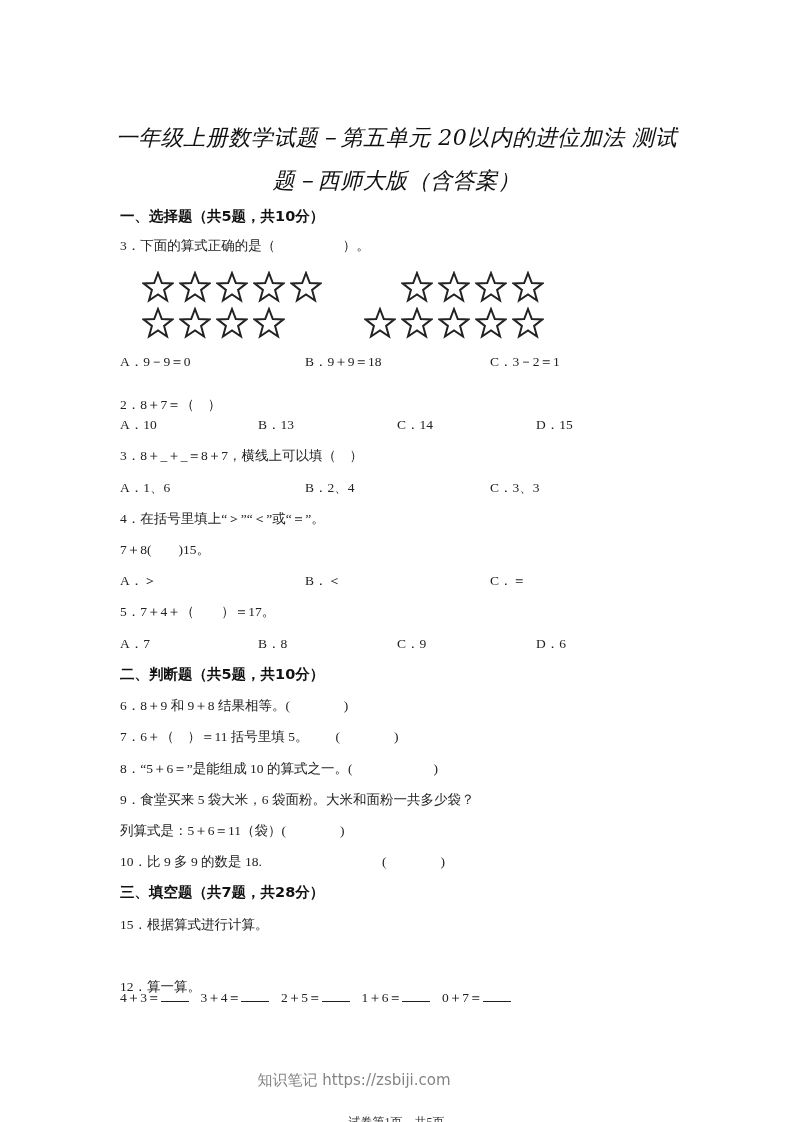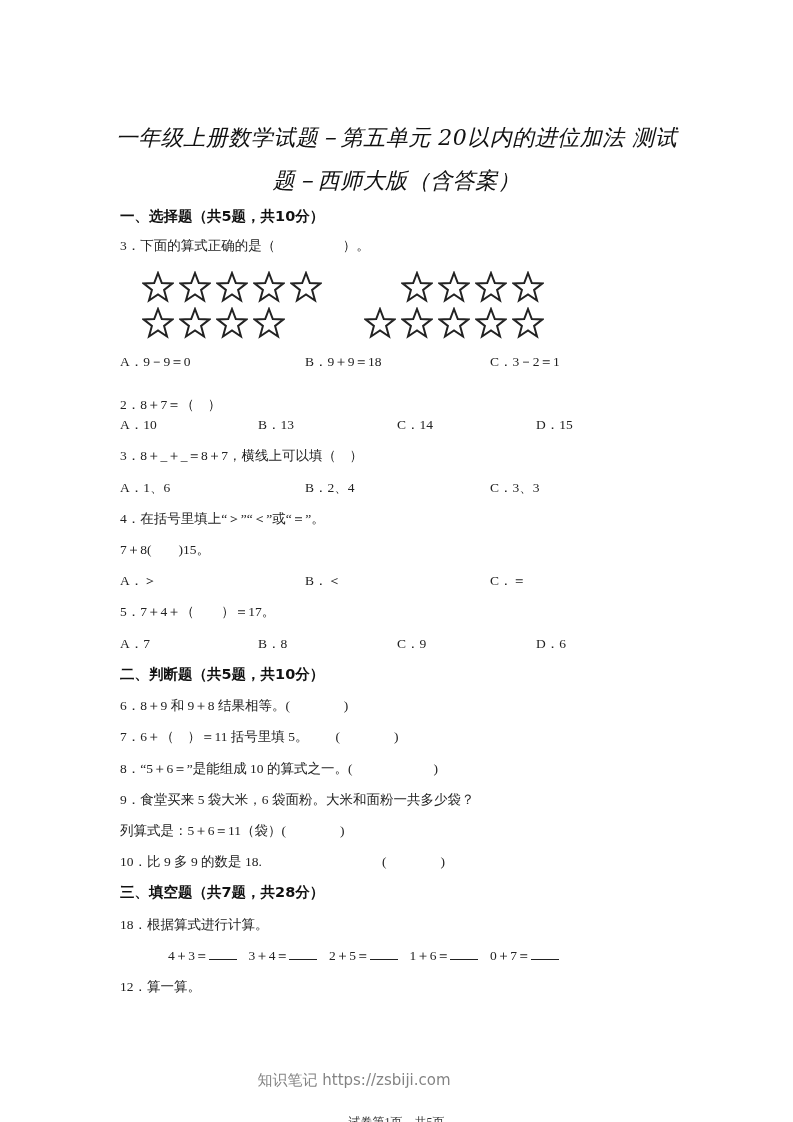--- a/index.html
+++ b/index.html
@@ -170,22 +170,22 @@
 <div class="abs q" style="left:120px; top:697px;">6．8＋9 和 9＋8 结果相等。(　　　　)</div>
 <div class="abs q" style="left:120px; top:728px;">7．6＋（　）＝11  括号里填 5。　　(　　　　)</div>
 <div class="abs q" style="left:120px; top:760px;">8．“5＋6＝”是能组成 10 的算式之一。(　　　　　　)</div>
 <div class="abs q" style="left:120px; top:791px;">9．食堂买来 5 袋大米，6 袋面粉。大米和面粉一共多少袋？</div>
 <div class="abs q" style="left:120px; top:822px;">列算式是：5＋6＝11（袋）(　　　　)</div>
 <div class="abs q" style="left:120px; top:853px;">10．比 9 多 9 的数是 18.</div>
 <div class="abs q" style="left:382px; top:853px;">(　　　　)</div>
 
 <div class="abs section" style="left:120px; top:883px;">三、填空题（共7题，共28分）</div>
 
-<div class="abs q" style="left:120px; top:916px;">18．根据算式进行计算。</div>
-<div class="abs q" style="left:120px; top:947px; display:flex;margin-left:48px;">
+<div class="abs q" style="left:120px; top:916px;">15．根据算式进行计算。</div>
+<div class="abs q" style="left:120px; top:989px; display:flex;">
   <span style="margin-right:12px;"><span>4＋3＝</span><span class="blank"></span></span>
   <span style="margin-right:12px;"><span>3＋4＝</span><span class="blank"></span></span>
   <span style="margin-right:12px;"><span>2＋5＝</span><span class="blank"></span></span>
   <span style="margin-right:12px;"><span>1＋6＝</span><span class="blank"></span></span>
   <span><span>0＋7＝</span><span class="blank"></span></span>
 </div>
 <div class="abs q" style="left:120px; top:978px;">12．算一算。</div>
 
 <div class="abs footer" style="top:1114px;">试卷第1页，共5页</div>
 <div class="abs watermark" style="top:1071px;">知识笔记 https://zsbiji.com</div>

